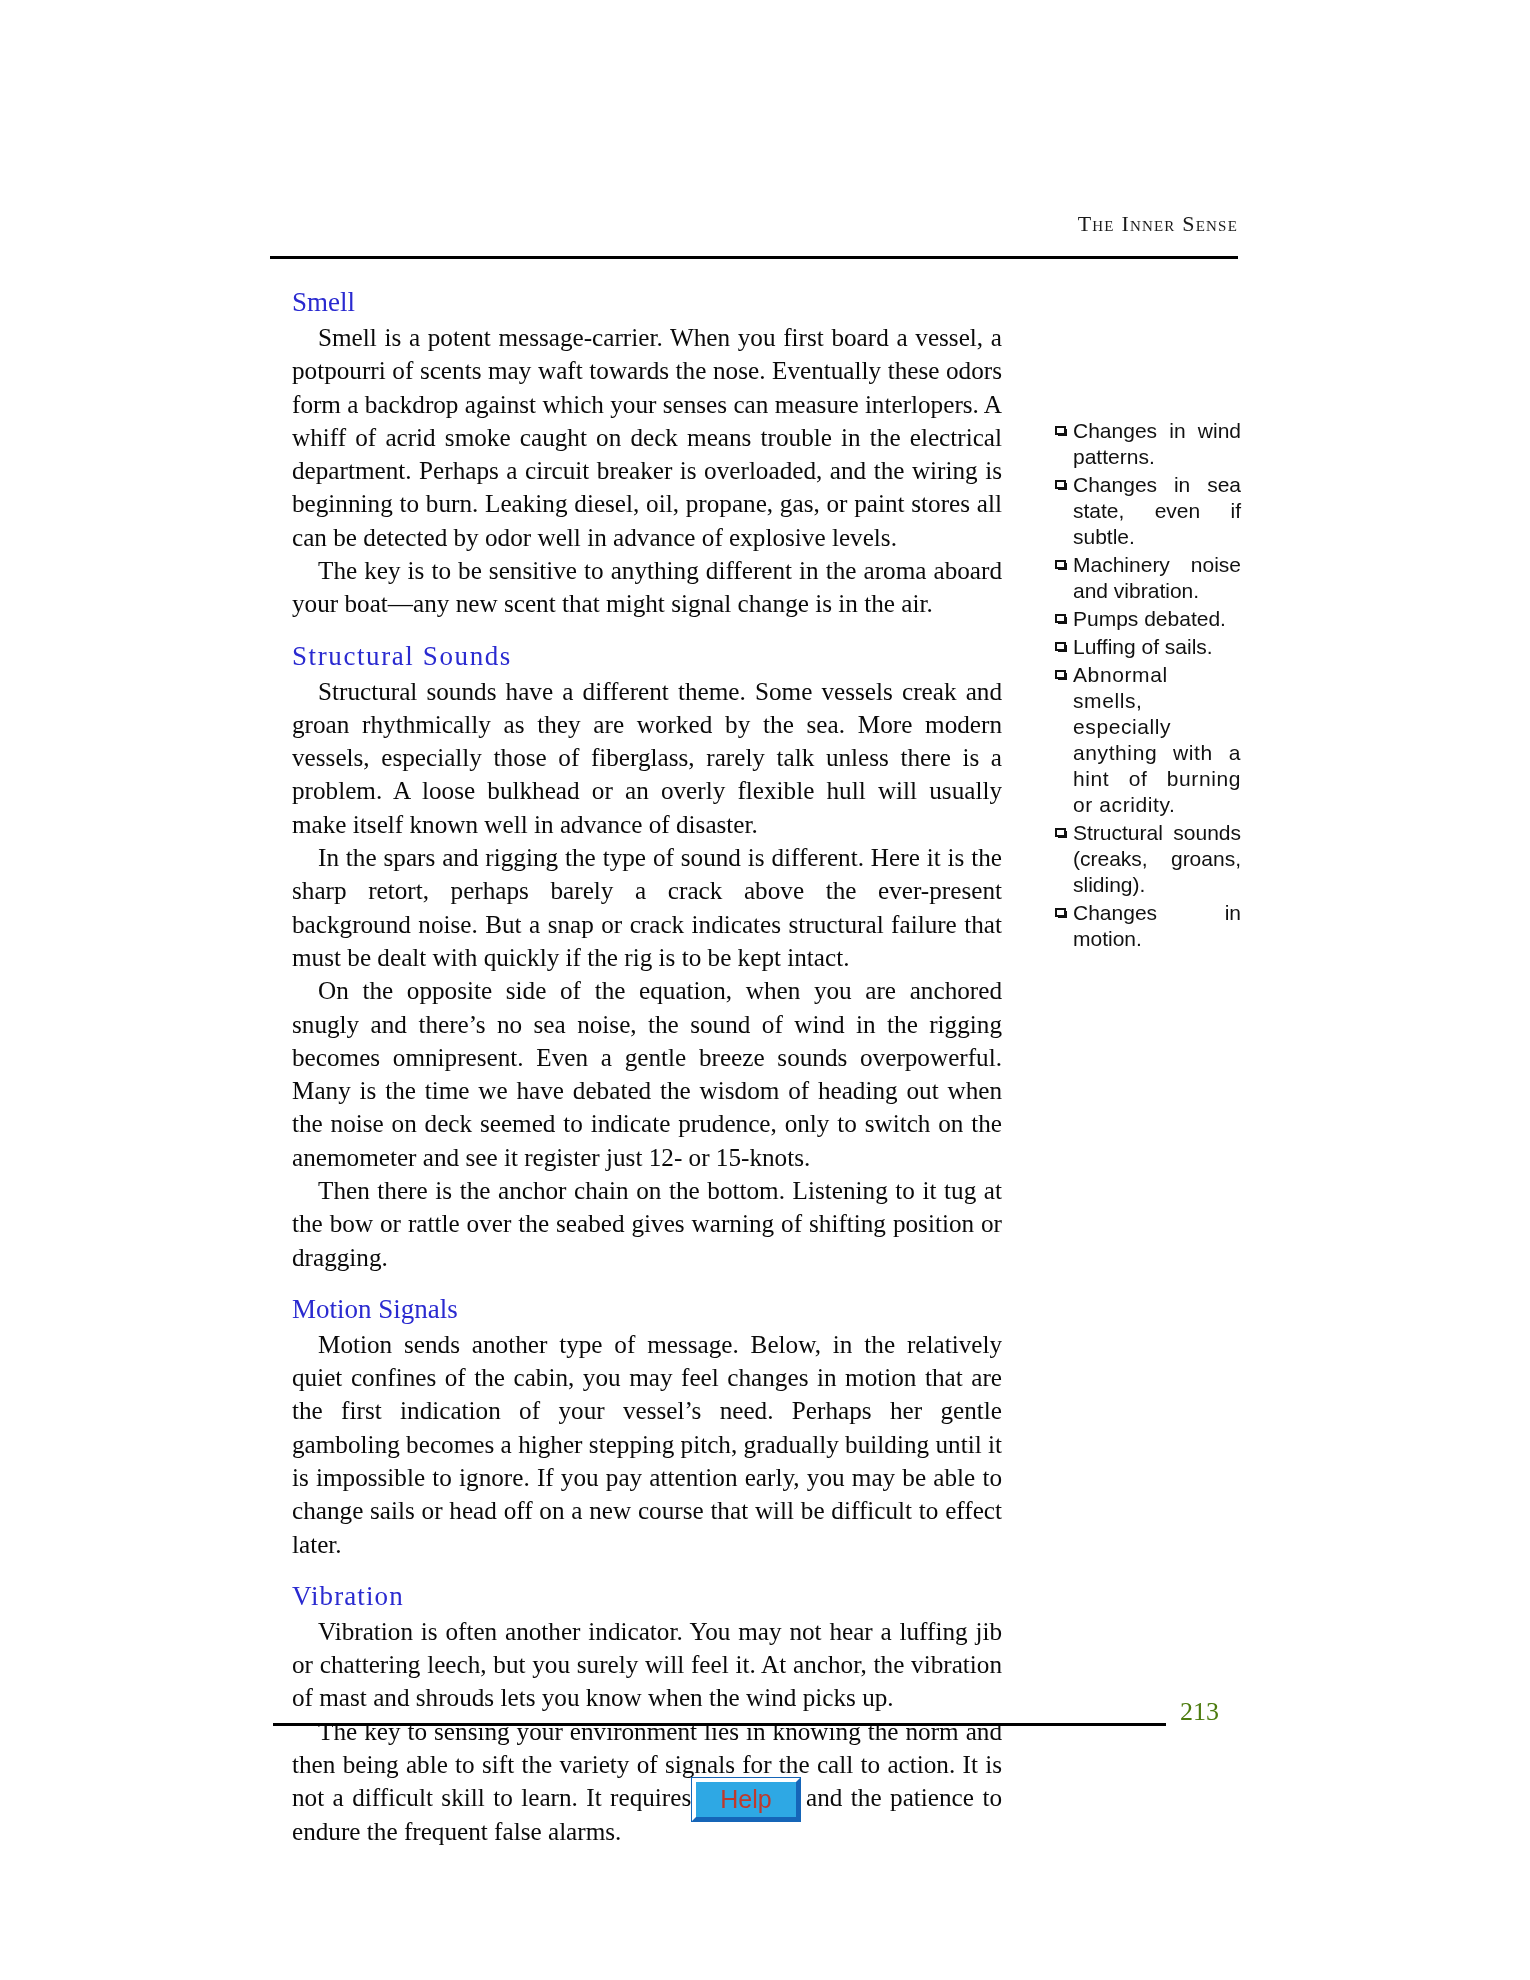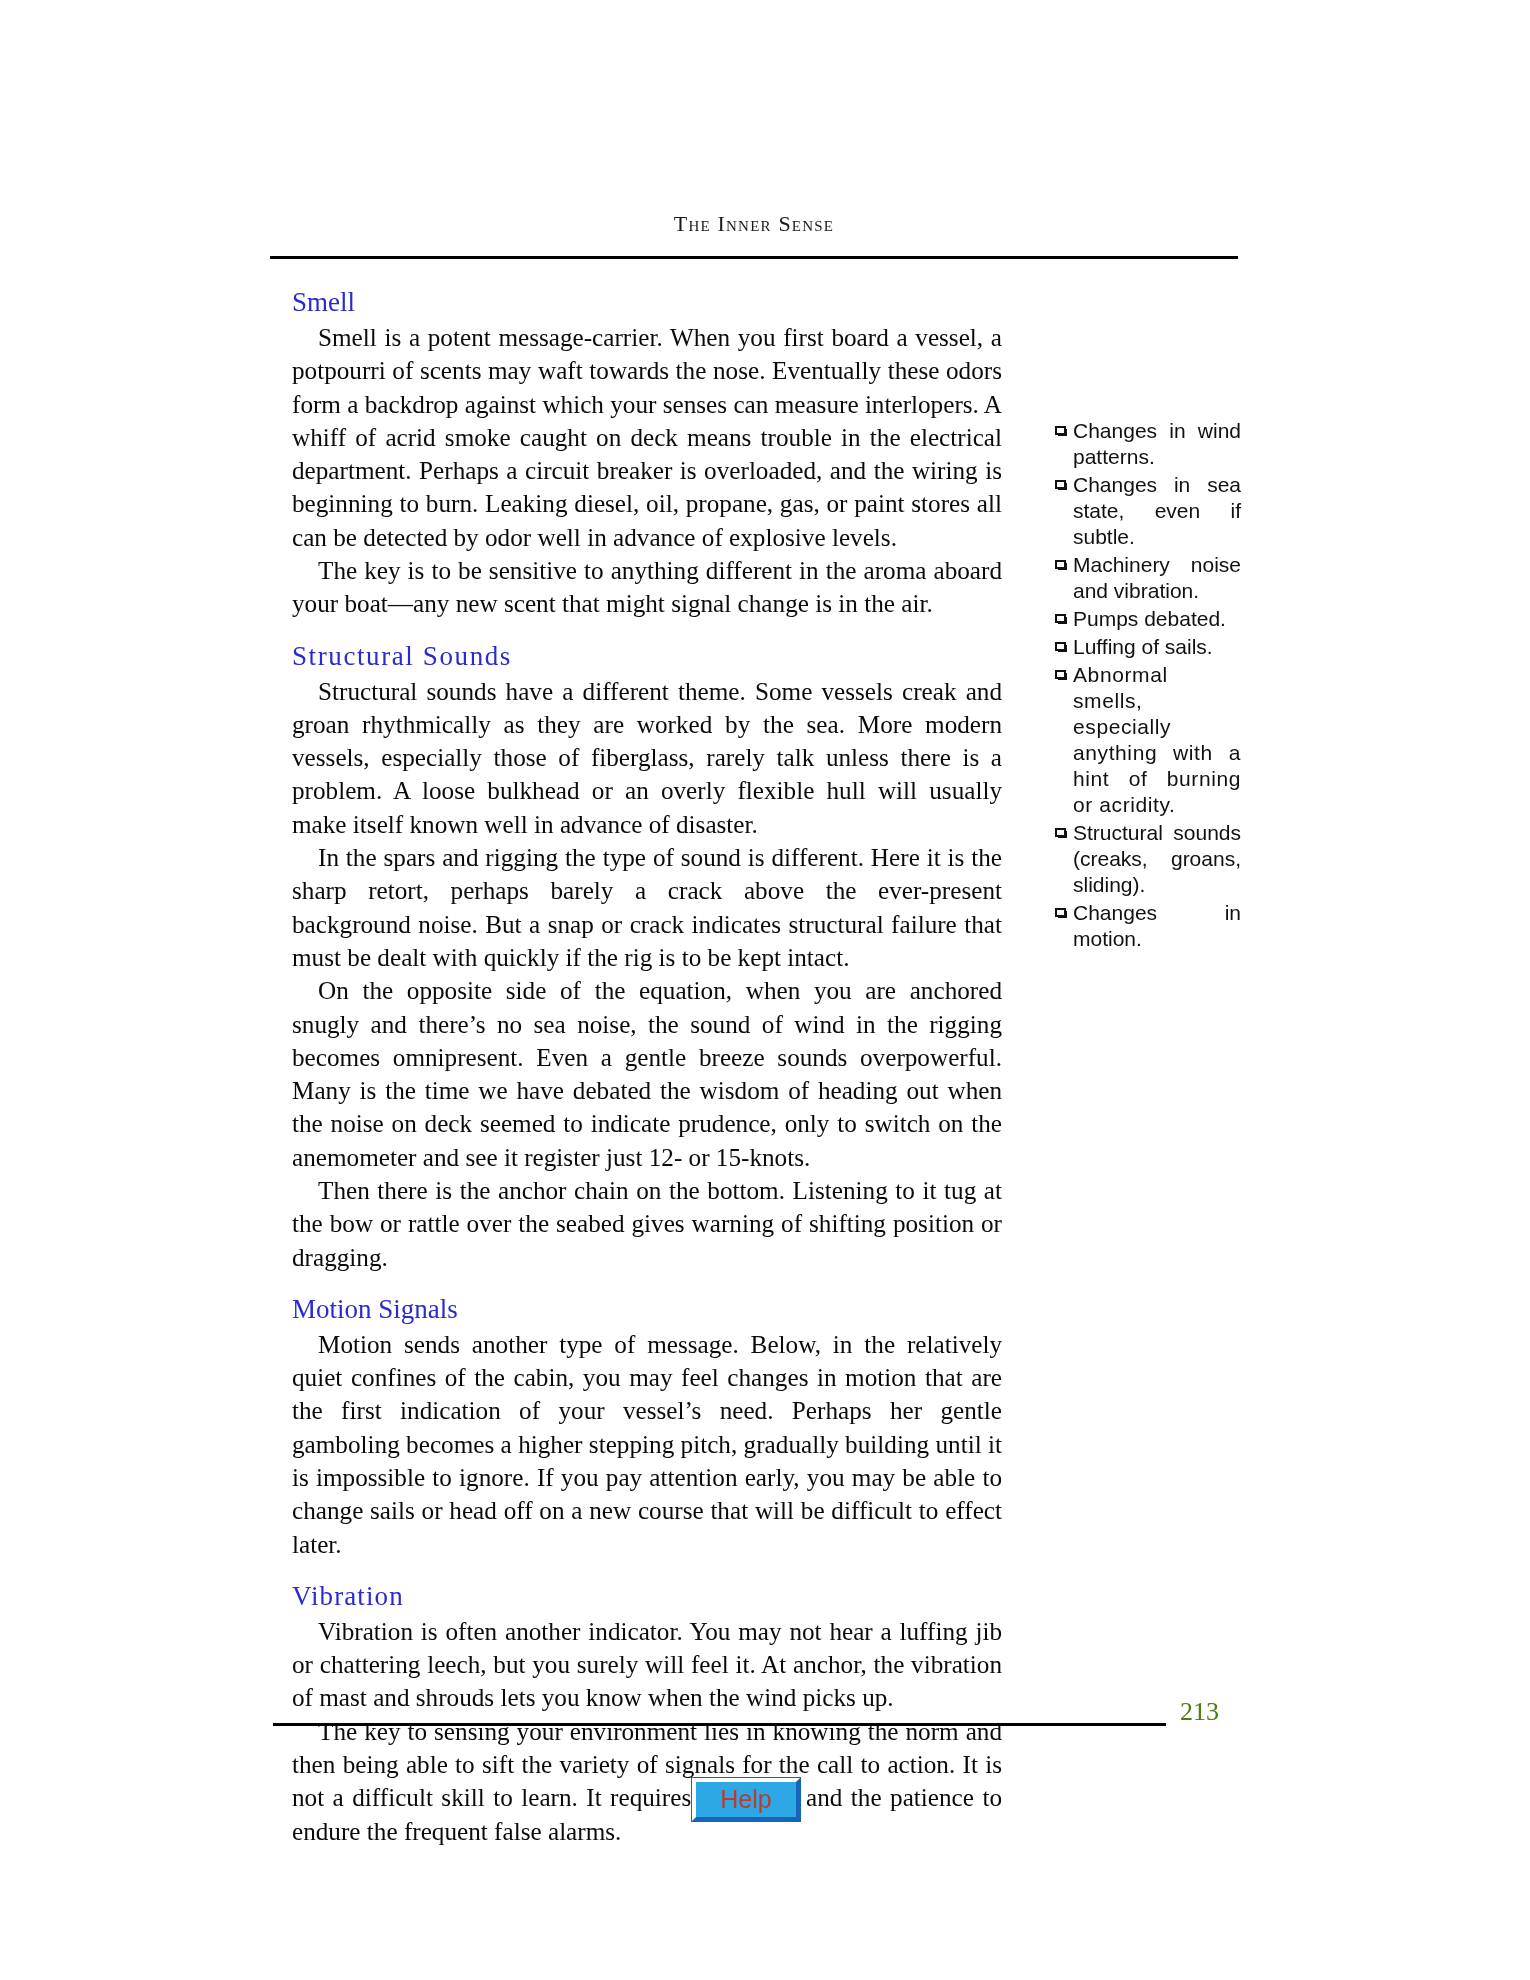--- a/index.html
+++ b/index.html
@@ -23,21 +23,21 @@
     background: #ffffff;
     overflow: hidden;
   }
 
   
   .running-head {
     position: absolute;
     left: 270px;
     top: 212px;
     width: 968px;
-    text-align: center;
+    text-align: right;
     font-family: "Liberation Serif", serif;
     font-size: 22px;
     letter-spacing: 1.2px;
     color: #1a1a1a;
     font-variant: small-caps;
     line-height: 1.1;
   }
   .rule-top {
     position: absolute;
     left: 270px;

